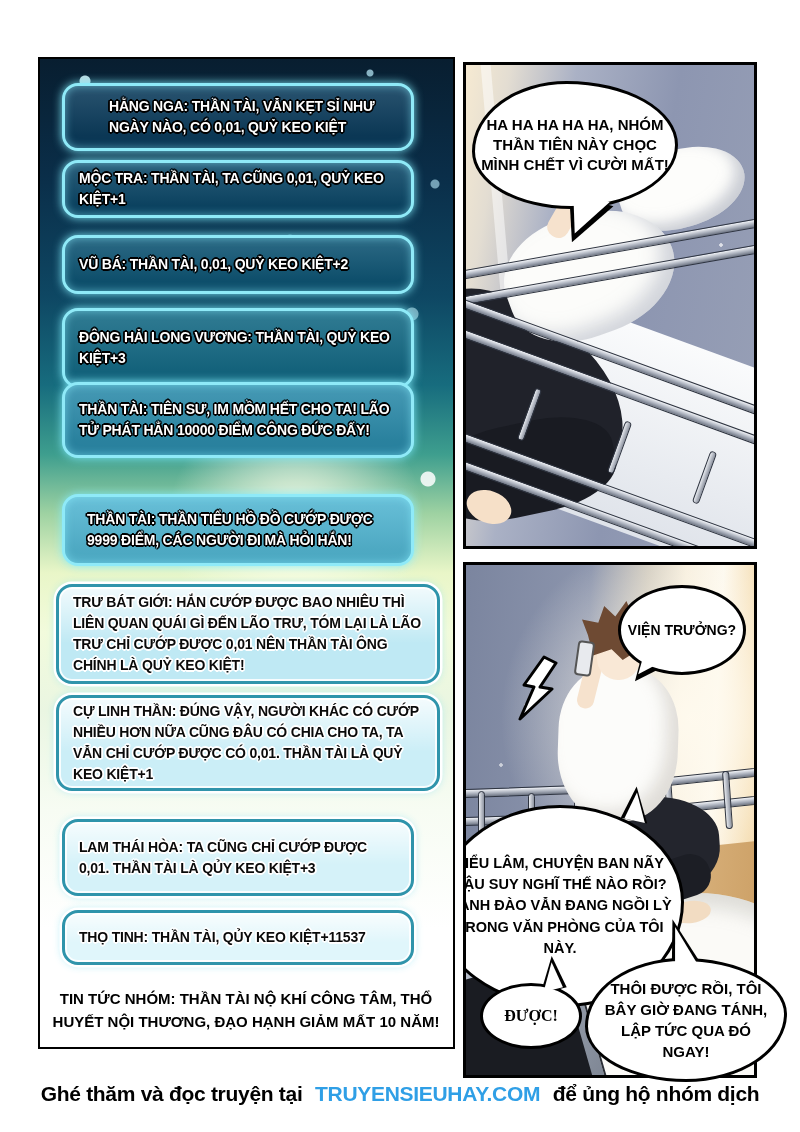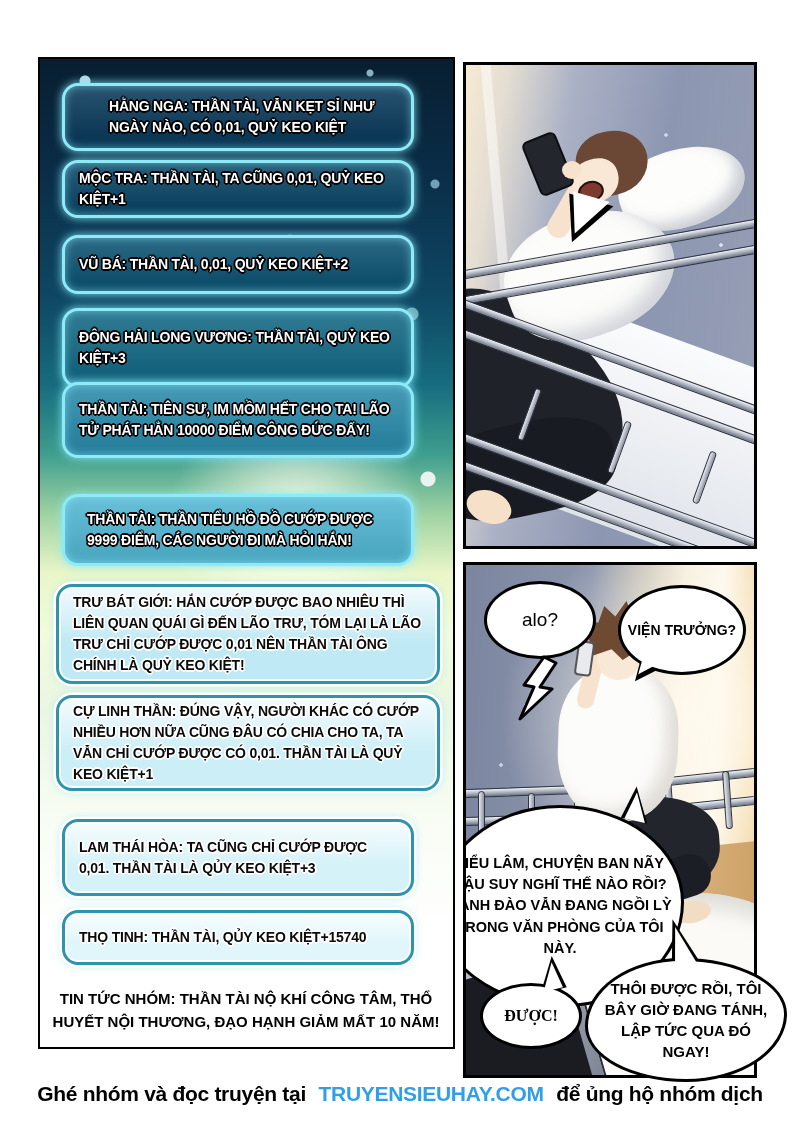--- a/index.html
+++ b/index.html
@@ -174,21 +174,21 @@
         <div class="msg light t-black" style="background-color: rgb(191, 233, 244); border-color: rgb(47, 148, 171);">
           <span>TRƯ BÁT GIỚI: HẮN CƯỚP ĐƯỢC BAO NHIÊU THÌ LIÊN QUAN QUÁI GÌ ĐẾN LÃO TRƯ, TÓM LẠI LÀ LÃO TRƯ CHỈ CƯỚP ĐƯỢC 0,01 NÊN THẦN TÀI ÔNG CHÍNH LÀ QUỶ KEO KIỆT!</span>
         </div>
         <div class="msg light t-black" style="background-color: rgb(203, 238, 247); border-color: rgb(47, 148, 171);">
           <span>CỰ LINH THẦN: ĐÚNG VẬY, NGƯỜI KHÁC CÓ CƯỚP NHIỀU HƠN NỮA CŨNG ĐÂU CÓ CHIA CHO TA, TA VẪN CHỈ CƯỚP ĐƯỢC CÓ 0,01. THẦN TÀI LÀ QUỶ KEO KIỆT+1</span>
         </div>
         <div class="msg light t-black" style="background-color: rgb(213, 242, 249); border-color: rgb(47, 148, 171);">
           <span>LAM THÁI HÒA: TA CŨNG CHỈ CƯỚP ĐƯỢC 0,01. THẦN TÀI LÀ QỦY KEO KIỆT+3</span>
         </div>
         <div class="msg light t-black" style="background-color: rgb(224, 246, 251); border-color: rgb(47, 148, 171);">
-          <span>THỌ TINH: THẦN TÀI, QỦY KEO KIỆT+15740</span>
+          <span>THỌ TINH: THẦN TÀI, QỦY KEO KIỆT+11537</span>
         </div>
       </div>
     <div class="group-notice">TIN TỨC NHÓM: THẦN TÀI NỘ KHÍ CÔNG TÂM, THỔ HUYẾT NỘI THƯƠNG, ĐẠO HẠNH GIẢM MẤT 10 NĂM!</div>
   </div>
 
   <div class="panel panel-top">
     <div class="p1-window"></div>
     <div class="p1-mattress"></div>
     <div class="p1-pillow"></div>
     <div class="p1-pants"></div>
@@ -204,20 +204,23 @@
     <div class="rail p1-r2"></div>
     <div class="rail p1-r3"></div>
     <div class="rail p1-r4"></div>
     <div class="rail p1-r5"></div>
     <div class="rail p1-r6"></div>
     <div class="post p1-post1"></div>
     <div class="post p1-post2"></div>
     <div class="post p1-post3"></div>
     <div class="p1-foot"></div>
     <div class="p1-tail-b"></div>
+    <div class="bubble p1-bubble">
+      <span>HA HA HA HA HA, NHÓM THẦN TIÊN NÀY CHỌC MÌNH CHẾT VÌ CƯỜI MẤT!</span>
+    </div>
     <div class="p1-tail-w"></div>
   </div>
 
   <div class="panel panel-bot">
     <div class="rail p2-railL1"></div>
     <div class="rail p2-railL2"></div>
     <div class="rail p2-railL3"></div>
     <div class="rail p2-railR1"></div>
     <div class="rail p2-railR2"></div>
     <div class="post p2-postA"></div>
@@ -233,23 +236,20 @@
     <div class="p2-foot"></div>
     <div class="p2-foot2"></div>
     <div class="p2-shirt"></div>
     <div class="p2-arm"></div>
     <div class="p2-face"></div>
     <div class="p2-hair"></div>
     <div class="p2-phone"></div>
     <div class="p2-device-frame"></div>
     <div class="p2-device-screen"></div>
 
-    <div class="bubble p2-alo">
-      <span>alo?</span>
-    </div>
     <svg class="p2-alo-zig" viewBox="0 0 40 68">
       <polygon points="26,2 6,30 16,32 2,64 34,34 22,32 38,8" fill="#ffffff" stroke="#000000" stroke-width="3" stroke-linejoin="round"></polygon>
     </svg>
     <div class="p2-vt-tail-b"></div>
     <div class="bubble p2-vt">
       <span>VIỆN TRƯỞNG?</span>
     </div>
     <div class="p2-vt-tail-w"></div>
     <div class="p2-big-tail-b"></div>
     <div class="bubble p2-big">
@@ -263,18 +263,18 @@
     <div class="p2-duoc-tail-w"></div>
   </div>
 
   <div class="thoi-tail-b"></div>
   <div class="thoi-bubble">
     <span>THÔI ĐƯỢC RỒI, TÔI BÂY GIỜ ĐANG TÁNH, LẬP TỨC QUA ĐÓ NGAY!</span>
   </div>
   <div class="thoi-tail-w"></div>
 
   <div class="footer">
-    <span>Ghé nhóm và đọc truyện tại</span>
+    <span>Ghé thăm và đọc truyện tại</span>
     <span class="site" style="color: rgb(47, 159, 230);">TRUYENSIEUHAY.COM</span>
     <span>để ủng hộ nhóm dịch</span>
   </div>
 
 </div>
 
 </body></html>

